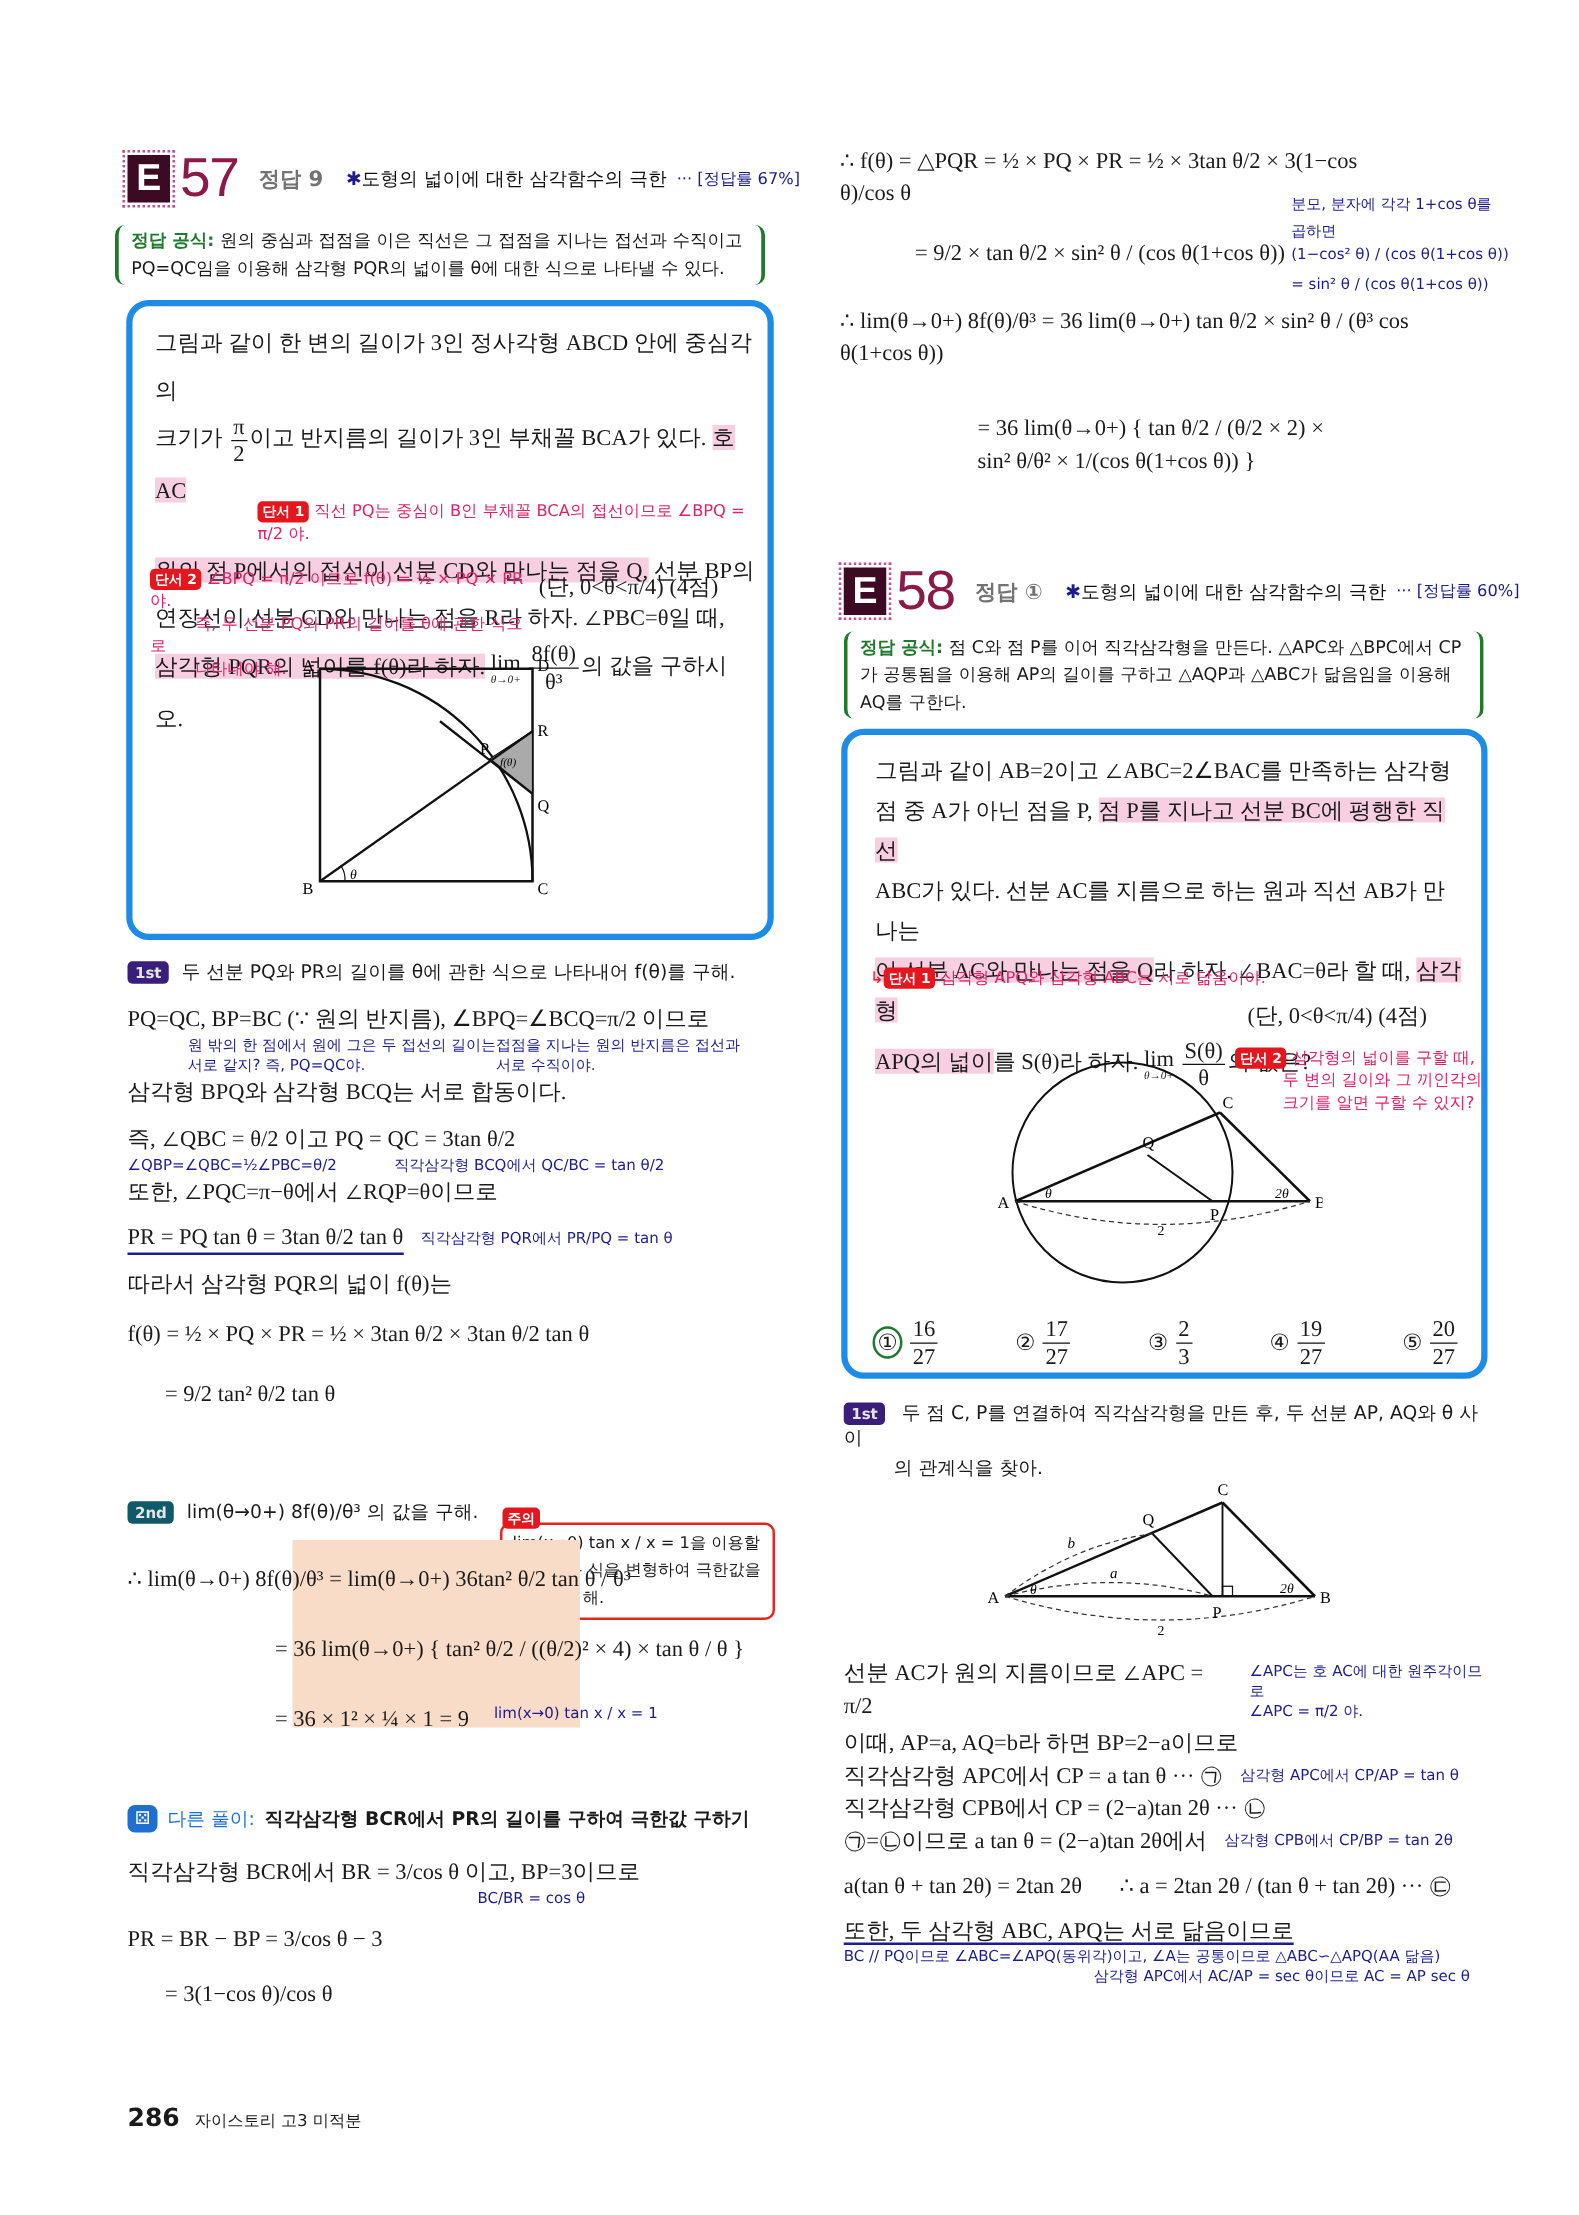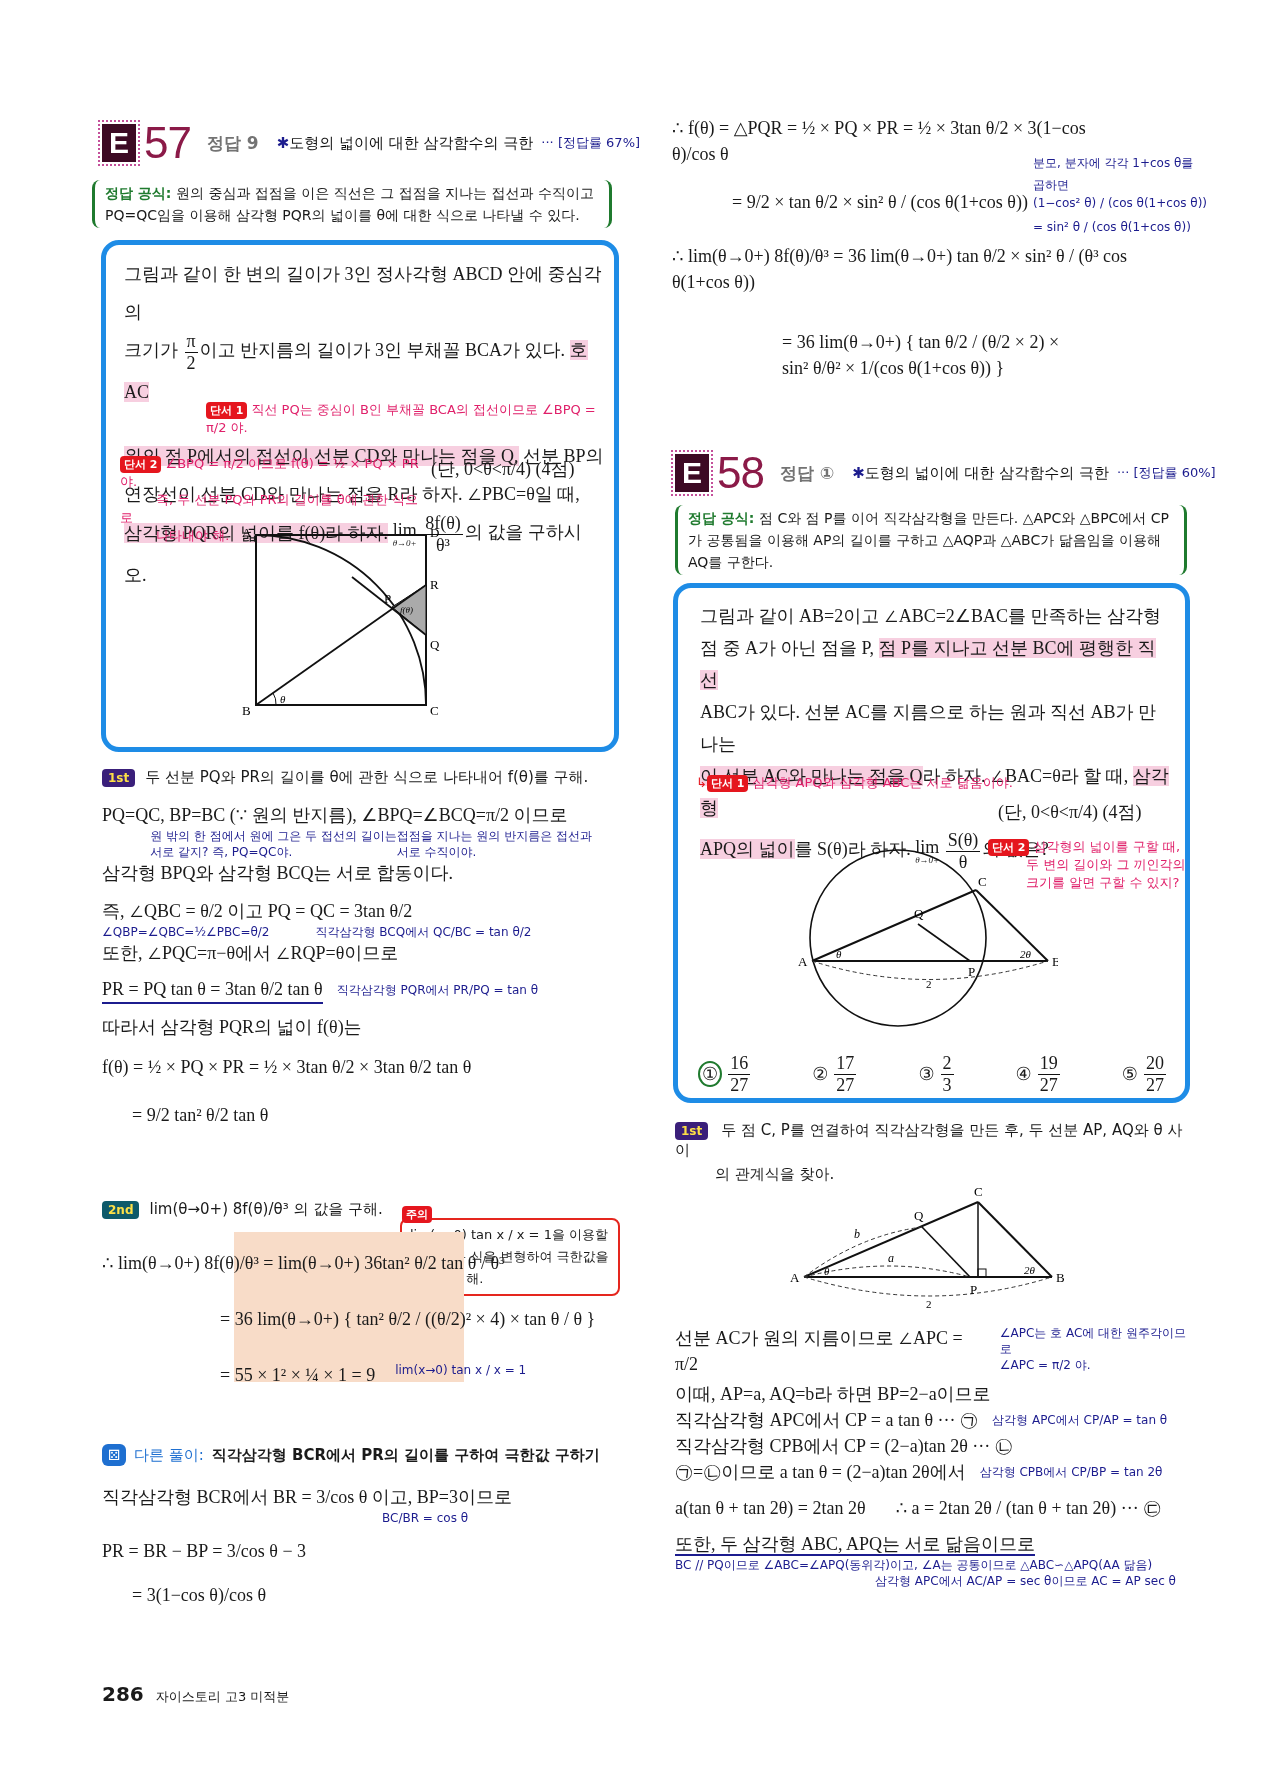--- a/index.html
+++ b/index.html
@@ -12,21 +12,21 @@
 .topic{font:15px "DejaVu Sans",sans-serif;color:#111}
 .topic .star{color:#1c1c8e;font-weight:bold}
 .rate{font:13px "DejaVu Sans",sans-serif;color:#1c1c8e}
 .formula{border-left:3px solid #1f7a2e;border-right:3px solid #1f7a2e;border-radius:8px;padding:2px 10px;font:14px "DejaVu Sans",sans-serif;line-height:22px}
 .formula b{color:#1f7a2e}
 .probbox{border:5px solid #1e8ce6;border-radius:18px;background:#fff}
 .ptxt{font:18px "Liberation Serif",serif;line-height:38px}
 .hl{background:#f7cfe0}
 .hint{font:13px "DejaVu Sans",sans-serif;color:#e0206a;line-height:18px}
 .htag{display:inline-block;background:#e5161e;color:#fff;border-radius:4px;font:bold 11px "DejaVu Sans",sans-serif;padding:1px 4px;margin-right:4px}
-.step{display:inline-block;color:#fde047;border-radius:4px;font:bold 12px "DejaVu Sans",sans-serif;padding:2px 6px}
+.step{display:inline-block;color:#e5e5e5;border-radius:4px;font:bold 12px "DejaVu Sans",sans-serif;padding:2px 6px}
 .stxt{font:15px "DejaVu Sans",sans-serif}
 .sol{font:18px "Liberation Serif",serif;line-height:26px}
 .note{font:12px "DejaVu Sans",sans-serif;color:#1c1c8e;line-height:16px}
 .ul{border-bottom:2px solid #1c1c8e}
 .frac{display:inline-flex;flex-direction:column;align-items:center;vertical-align:middle;margin:0 2px}
 .frac .n{border-bottom:1px solid #111;padding:0 2px;line-height:1.15}
 .frac .d{line-height:1.15;padding:0 2px}
 .lim{display:inline-flex;flex-direction:column;align-items:center;vertical-align:middle;line-height:1}
 .lim small{font-size:9px;font-style:italic}
 .choice{font:18px "Liberation Serif",serif;display:inline-flex;align-items:center;gap:4px}
@@ -140,21 +140,21 @@
 </div>
 <div class="abs caution" style="left:400px;top:1218px;width:220px">
   <span class="abs htag" style="top:-14px;left:0">주의</span>
   <span>lim(x→0) tan x / x = 1을 이용할 수 있도록 식을 변형하여 극한값을 계산해야 해.</span>
 </div>
 <div class="abs peach" style="left:234px;top:1232px;width:230px;height:150px"></div>
 <div class="abs sol" style="left:102px;top:1250px;width:500px">
   <div style="position:relative">∴ lim(θ→0+) 8f(θ)/θ³ = lim(θ→0+) 36tan² θ/2 tan θ / θ³</div>
   <div style="margin-top:30px;margin-left:118px">= 36 lim(θ→0+) { tan² θ/2 / ((θ/2)² × 4) × tan θ / θ }</div>
   <div style="margin-top:30px;margin-left:118px;display:flex;gap:20px">
-      <span>= 55 × 1² × ¼ × 1 = 9</span>
+      <span>= 36 × 1² × ¼ × 1 = 9</span>
       <span class="note">lim(x→0) tan x / x = 1</span>
     </div>
 </div>
 
 <div class="abs" style="left:102px;top:1444px;display:flex;align-items:center;gap:8px">
   <span style="display:inline-block;width:24px;height:22px;background:#1e6fd0;border-radius:6px;color:#fff;font-size:14px;text-align:center;line-height:22px">⚄</span>
   <span class="sans" style="color:#1e6fd0;font-size:15px">다른 풀이:</span>
   <span class="sans" style="font-weight:bold;font-size:15px">직각삼각형 BCR에서 PR의 길이를 구하여 극한값 구하기</span>
 </div>
 <div class="abs sol" style="left:102px;top:1484px;width:500px">
@@ -301,21 +301,21 @@
   <text x="124" y="40" font-size="13" font-family="Liberation Serif,serif">Q</text>
   <text x="180" y="114" font-size="13" font-family="Liberation Serif,serif">P</text>
   <text x="64" y="58" font-size="12" font-style="italic" font-family="Liberation Serif,serif">b</text>
   <text x="98" y="82" font-size="12" font-style="italic" font-family="Liberation Serif,serif">a</text>
   <text x="34" y="95" font-size="11" font-style="italic" font-family="Liberation Serif,serif">θ</text>
   <text x="234" y="94" font-size="11" font-style="italic" font-family="Liberation Serif,serif">2θ</text>
   <text x="136" y="128" font-size="11" font-family="Liberation Serif,serif">2</text>
 </svg>
 
 <div class="abs sol" style="left:675px;top:1325px;width:520px">
-  <div style="display:flex;gap:14px;align-items:flex-start">
+  <div style="display:flex;gap:14px;align-items:flex-end">
       <span>선분 AC가 원의 지름이므로 ∠APC = π/2</span>
     <span class="note"><span>∠APC는 호 AC에 대한 원주각이므로</span><br><span>∠APC = π/2 야.</span></span>
     </div>
   <div style="margin-top:4px">이때, AP=a, AQ=b라 하면 BP=2−a이므로</div>
   <div style="display:flex;gap:14px;align-items:center">
       <span>직각삼각형 APC에서 CP = a tan θ ··· ㉠</span>
       <span class="note">삼각형 APC에서 CP/AP = tan θ</span>
     </div>
   <div>직각삼각형 CPB에서 CP = (2−a)tan 2θ ··· ㉡</div>
   <div style="display:flex;gap:14px;align-items:center">

